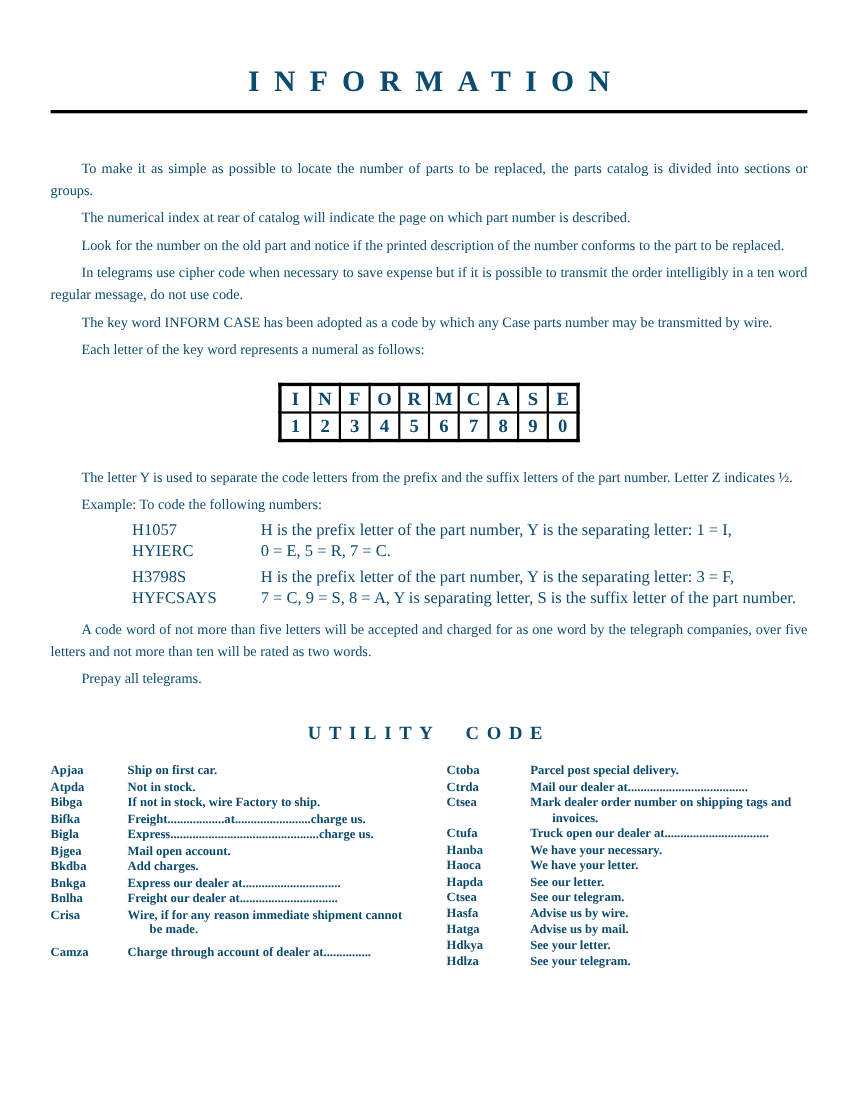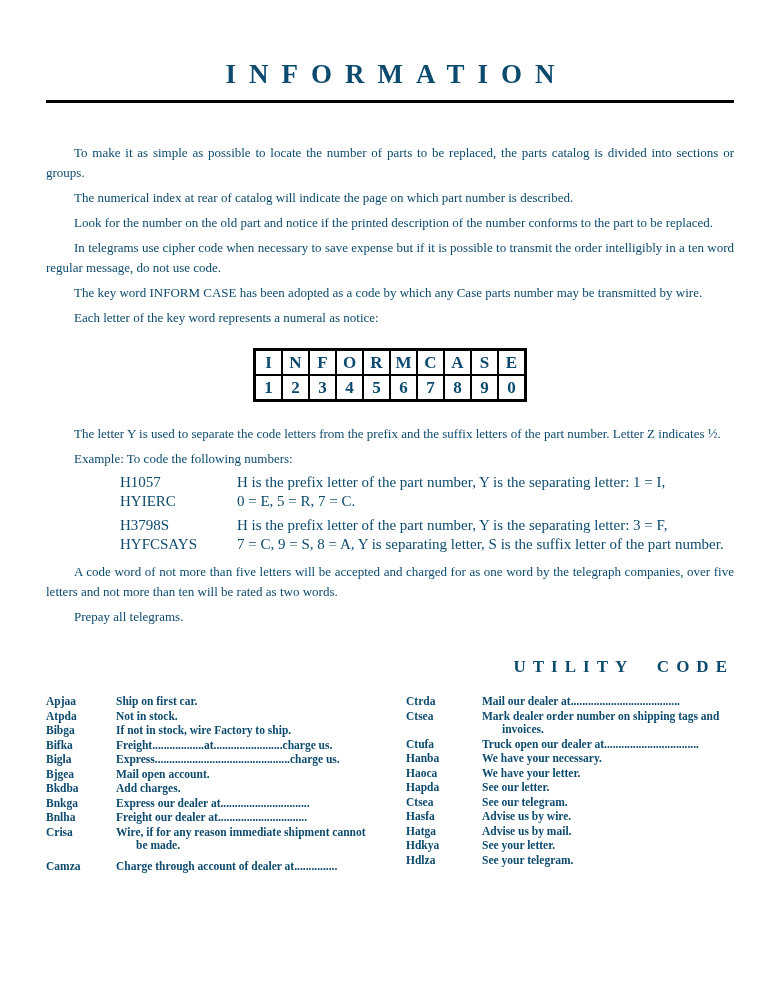--- a/index.html
+++ b/index.html
@@ -56,21 +56,21 @@
     display:flex;
     margin-bottom:5px;
     font-size:15px;
     line-height:19px;
   }
   .example-codes { width:117px; flex-shrink:0; }
   .example-desc { flex:1; text-align:justify; }
   .closing { margin-top:8px; }
   .utility-heading {
     margin-top:30px;
-    text-align:right;
+    text-align:center;
     font-size:17px;
     font-weight:bold;
     letter-spacing:7px;
     word-spacing:12px;
     line-height:20px;
   }
   .utility-cols {
     display:flex;
     gap:32px;
     margin-top:18px;
@@ -101,21 +101,21 @@
 
   <div class="title">INFORMATION</div>
   <hr class="title-rule">
 
   <div class="intro">
     <p class="body">To make it as simple as possible to locate the number of parts to be replaced, the parts catalog is divided into sections or groups.</p>
     <p class="body">The numerical index at rear of catalog will indicate the page on which part number is described.</p>
     <p class="body">Look for the number on the old part and notice if the printed description of the number conforms to the part to be replaced.</p>
     <p class="body">In telegrams use cipher code when necessary to save expense but if it is possible to transmit the order intelligibly in a ten word regular message, do not use code.</p>
     <p class="body">The key word INFORM CASE has been adopted as a code by which any Case parts number may be transmitted by wire.</p>
-    <p class="body">Each letter of the key word represents a numeral as notice:</p>
+    <p class="body">Each letter of the key word represents a numeral as follows:</p>
   </div>
 
   <table class="cipher">
     <tbody>
       <tr>
         <td>I</td>
         <td>N</td>
         <td>F</td>
         <td>O</td>
         <td>R</td>
@@ -217,20 +217,24 @@
           <span class="ucode">Crisa</span>
           <span class="udesc">Wire, if for any reason immediate shipment cannot be made.</span>
         </div>
       <div class="urow gap-above">
           <span class="ucode">Camza</span>
           <span class="udesc">Charge through account of dealer at...............</span>
         </div>
     </div>
     <div class="ucol ucol-right">
       <div class="urow">
+          <span class="ucode">Ctoba</span>
+          <span class="udesc">Parcel post special delivery.</span>
+        </div>
+      <div class="urow">
           <span class="ucode">Ctrda</span>
           <span class="udesc">Mail our dealer at......................................</span>
         </div>
       <div class="urow">
           <span class="ucode">Ctsea</span>
           <span class="udesc">Mark dealer order number on shipping tags and invoices.</span>
         </div>
       <div class="urow">
           <span class="ucode">Ctufa</span>
           <span class="udesc">Truck open our dealer at.................................</span>

